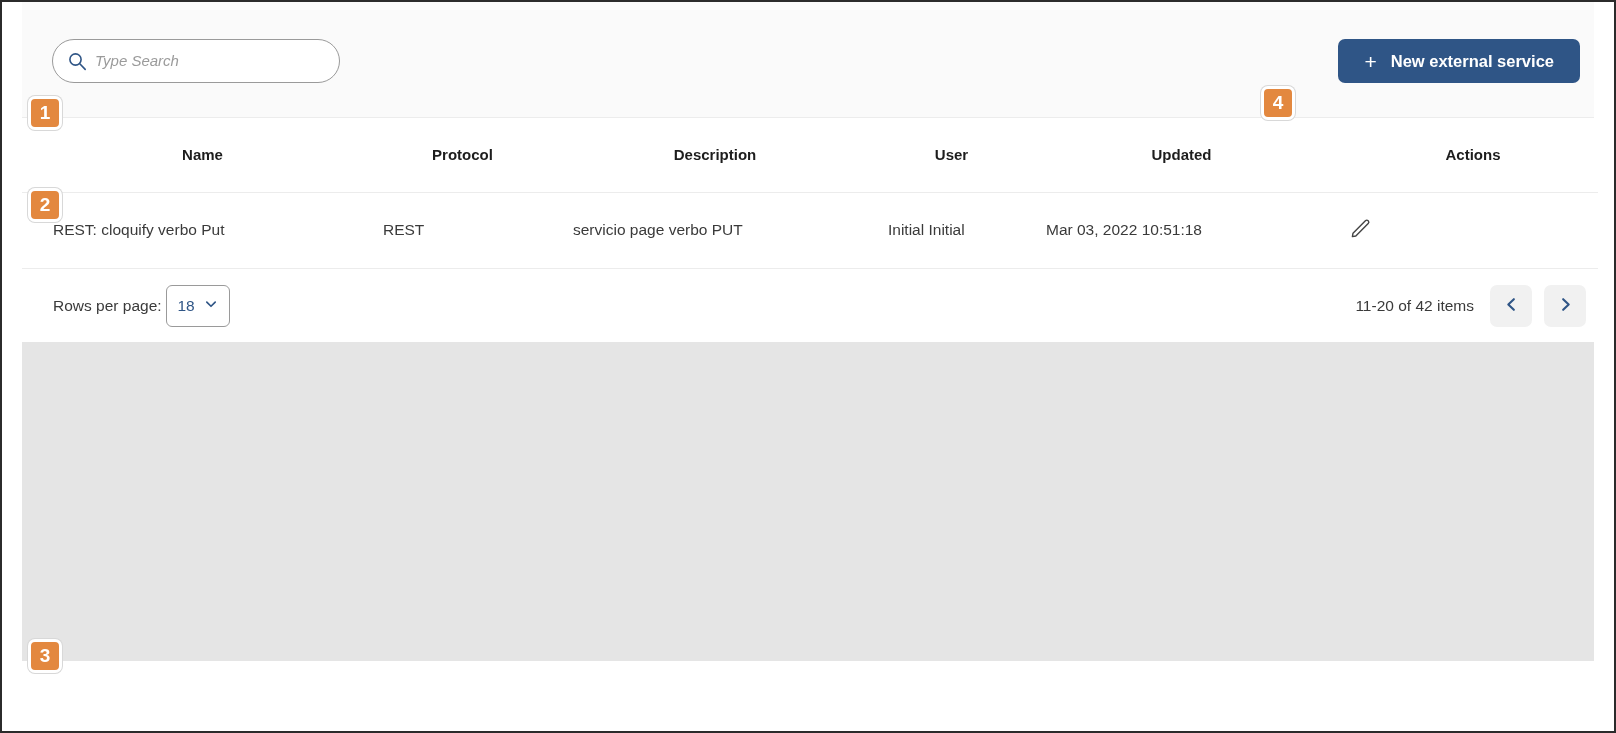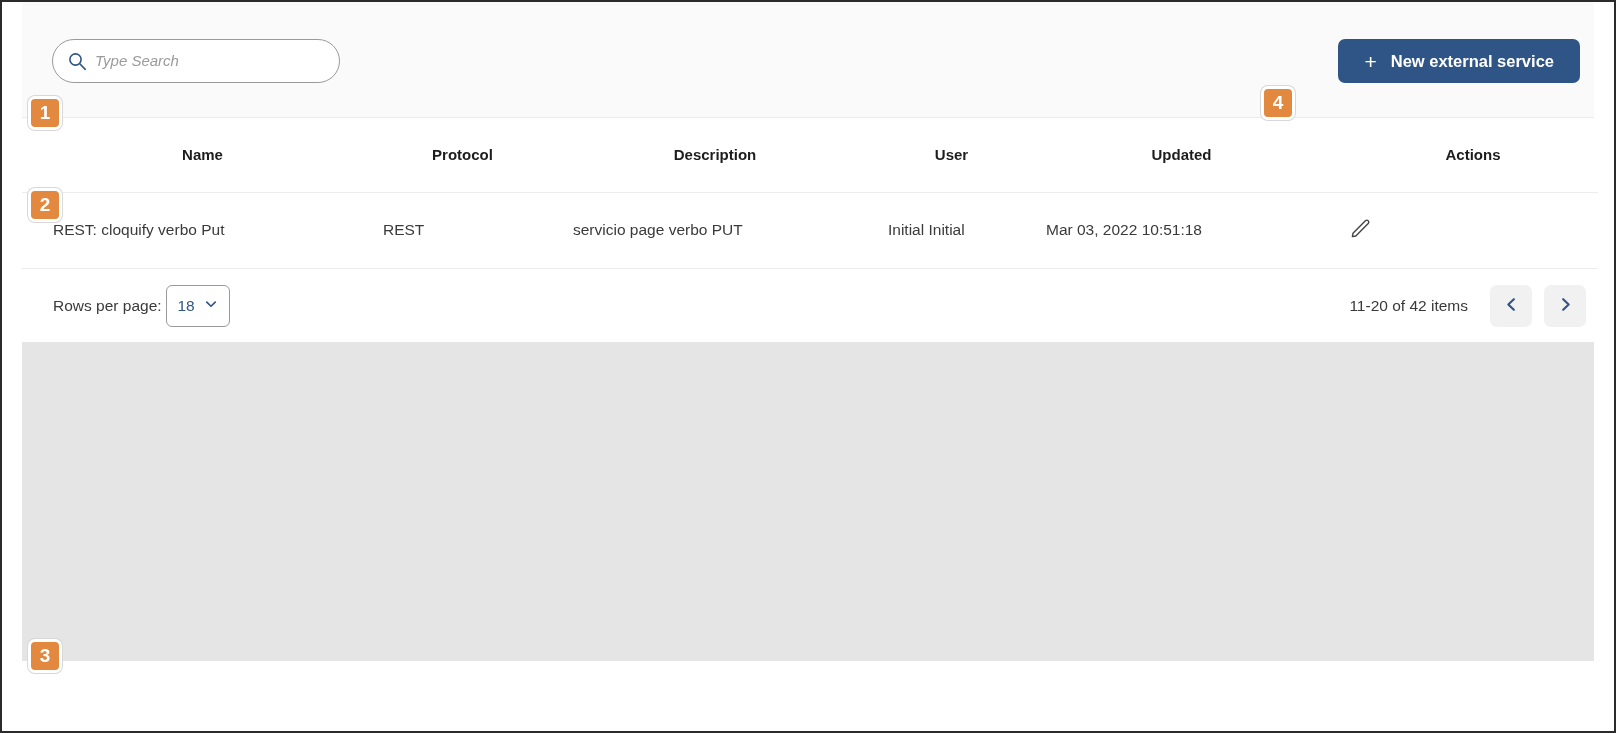--- a/index.html
+++ b/index.html
@@ -169,21 +169,21 @@
     background: #ffffff;
     display: flex;
     align-items: center;
     justify-content: center;
     gap: 9px;
     cursor: pointer;
   }
   .rows-select-value { font-size: 15.5px; color: #2f5586; }
 
   .pager { display: flex; align-items: center; gap: 12px; }
-  .pager-info { font-size: 15.5px; color: #3a3a3a; margin-right: 10px; }
+  .pager-info { font-size: 15.5px; color: #3a3a3a; margin-right: 4px; }
   .pager-btn {
     width: 42px;
     height: 42px;
     border: none;
     border-radius: 7px;
     background: #f1f1f1;
     display: flex;
     align-items: center;
     justify-content: center;
     cursor: pointer;

